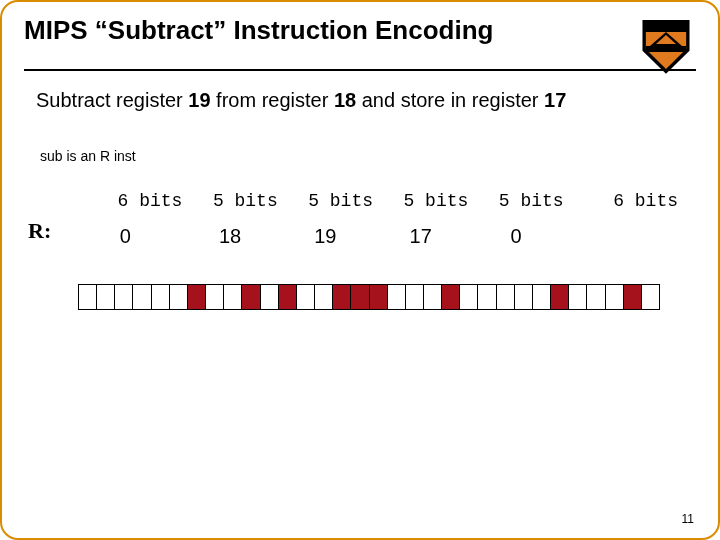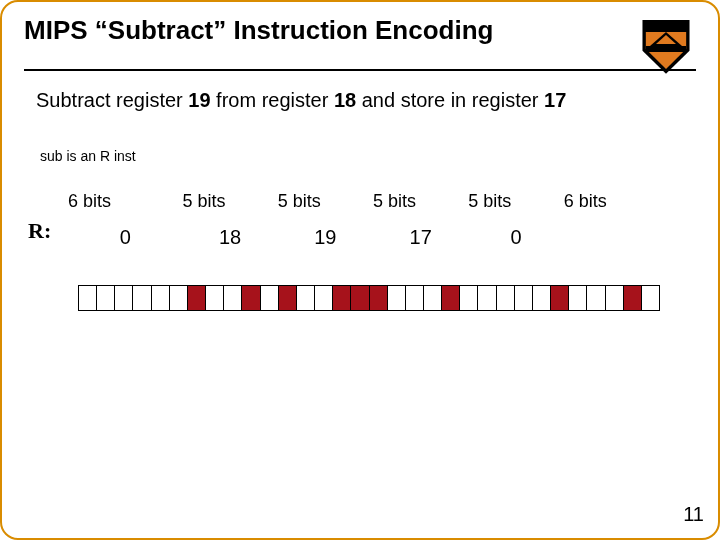--- a/index.html
+++ b/index.html
@@ -105,22 +105,22 @@
   }
   table.fmt {
     border-collapse: collapse;
     width: 610px;
     table-layout: fixed;
     background: #fff;
   }
   table.fmt td {
     border: 1px solid #000;
     border-top: none;
-    text-align: left;
-    font-family: Liberation Sans, sans-serif;
+    text-align: right;
+    font-family: Liberation Mono, monospace;
     font-size: 19px;
     padding: 5px 0 5px 0;
   }
   table.fmt tr.bits td {
     border: none;
     font-size: 18px;
     padding-bottom: 0;
   }
   .values-row {
     display: flex;
@@ -143,23 +143,23 @@
     flex: 1 1 0;
     height: 24px;
     border-right: 1px solid #000;
     box-sizing: border-box;
   }
   .bit:last-child { border-right: none; }
   .b0 { background: #fff; }
   .b1 { background: #a6121b; }
   .pagenum {
     position: absolute;
-    right: 14px;
+    right: 24px;
     bottom: 12px;
-    font-size: 20px;
+    font-size: 12px;
   }
   b { font-weight: bold; }
 </style>
 </head>
 <body>
 
 <div class="slide">
 
   <div class="logo">
     <div class="shield-back"></div>

